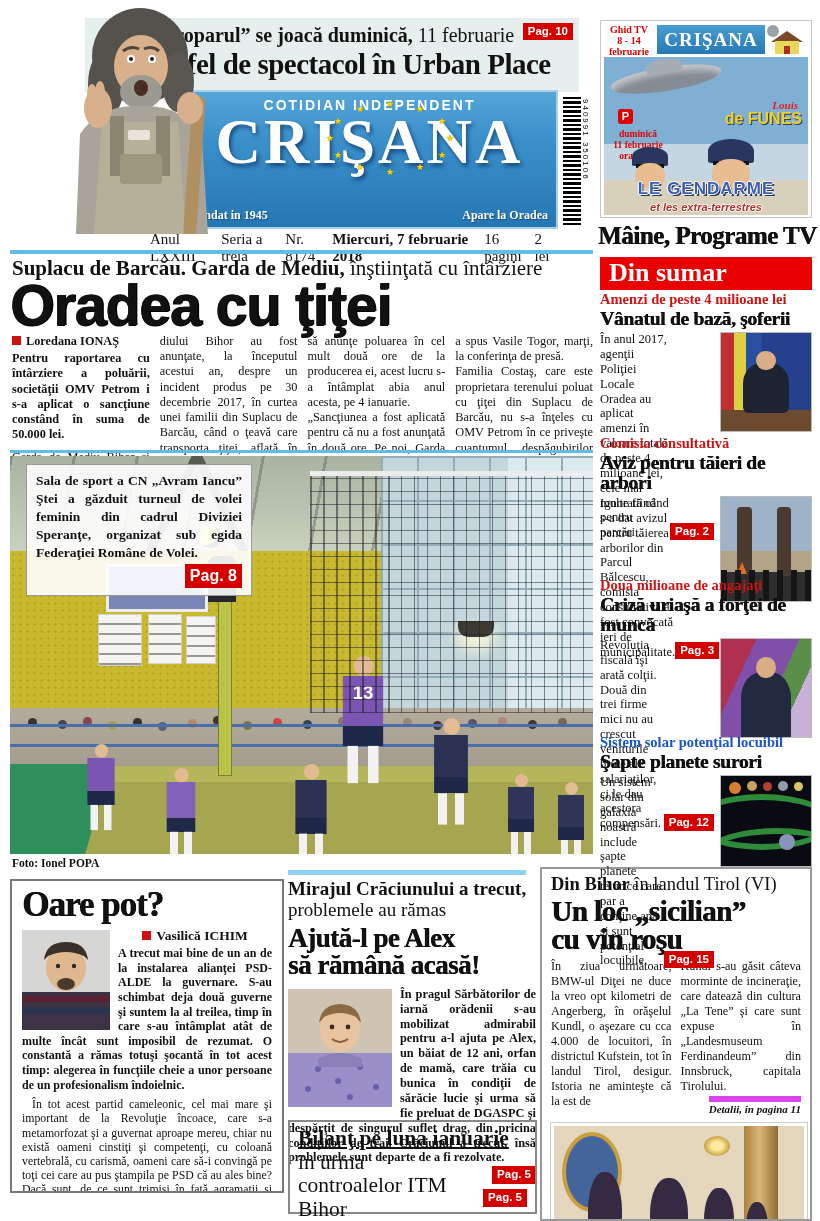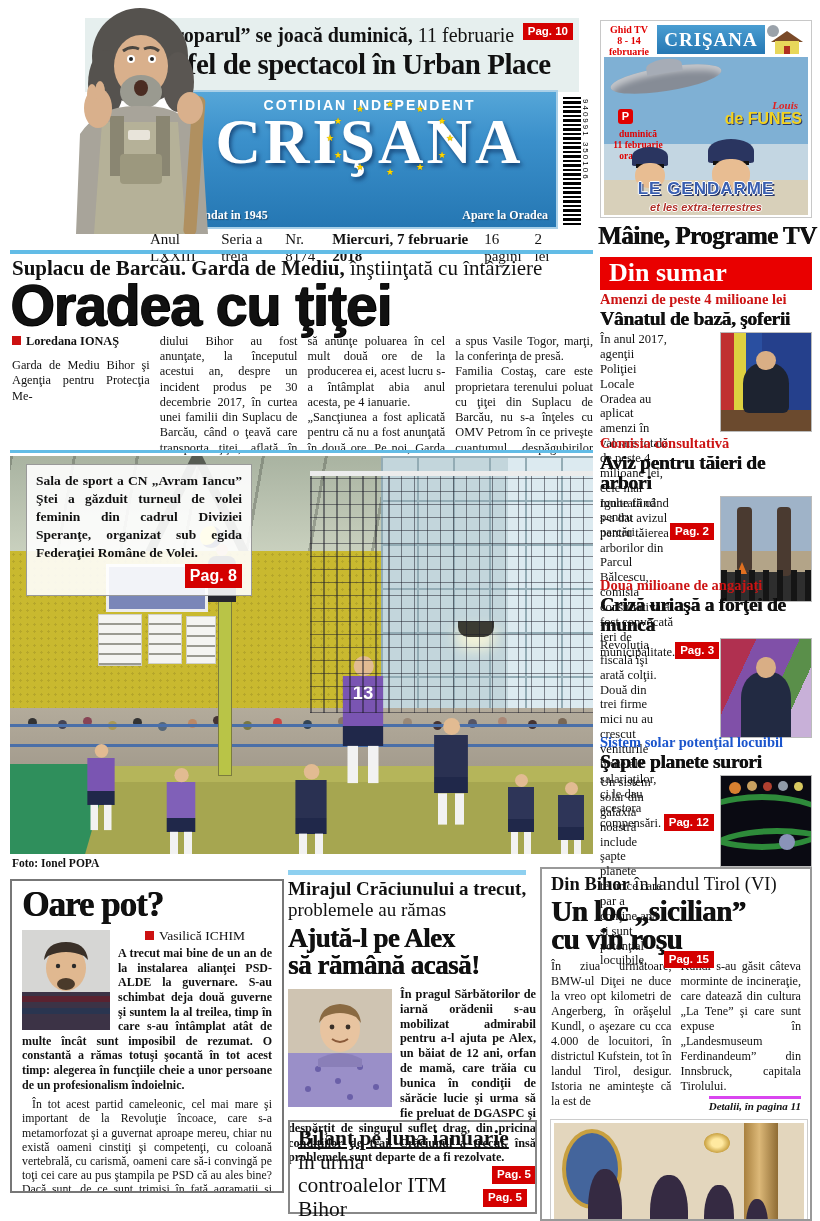--- a/index.html
+++ b/index.html
@@ -3,21 +3,21 @@
 <meta charset="utf-8">
 <style>
   html,body{margin:0;padding:0;background:#888;}
   .page{position:relative;width:820px;height:1221px;margin:0 auto;background:#fff;overflow:hidden;
         font-family:"Liberation Serif",serif;color:#111;}
   .abs{position:absolute;}
   .pag{display:inline-block;background:#d40000;color:#fff;font:bold 11.5px/1.5 "Liberation Sans",sans-serif;
        padding:0 5px;white-space:nowrap;}
   .sq{display:inline-block;width:9px;height:9px;background:#cc1111;margin-right:5px;}
   .cont{display:inline-block;text-align:right;font-style:italic;font-weight:bold;font-size:11px;
-        border-top:3px solid #d946ef;padding-top:1px;}
+        border-top:6px solid #d946ef;padding-top:1px;}
 
   
   .teaser{left:85px;top:18px;width:494px;height:74px;background:#e6efee;text-align:center;}
   .teaser-l1{font-size:20px;padding-top:6px;}
   .teaser-l1 b{font-weight:bold;}
   .teaser-l2{font-size:29px;font-weight:bold;letter-spacing:-0.5px;margin-top:1px;}
   .teaser .pag{position:absolute;top:5px;right:6px;}
 
   .masthead{left:181px;top:90px;width:377px;height:139px;box-sizing:border-box;
             background:linear-gradient(180deg,#55a6d8 0%,#3b90cb 35%,#2577b3 100%);
@@ -101,21 +101,21 @@
   .vbcap{position:absolute;left:16px;top:8px;width:206px;background:rgba(255,255,255,.9);border:1px solid #999;
      padding:7px 9px;font-weight:bold;font-size:13.5px;line-height:1.33;text-align:justify;z-index:10;}
   .vbcap .pag{float:right;margin-top:2px;font-size:16px;}
   .photo-credit{left:12px;top:857px;font-weight:bold;font-size:11.5px;}
 
   
   .opinion{left:10px;top:879px;width:274px;height:314px;box-sizing:border-box;border:2px solid #777;
      padding:4px 10px 6px;overflow:hidden;}
   .op-title{font-weight:bold;font-size:35px;letter-spacing:-1px;text-shadow:0.7px 0 0 #000;}
   .op-photo{float:left;width:88px;height:100px;margin:5px 8px 3px 0;}
-  .op-byline{font-weight:normal;font-size:13.5px;text-align:center;margin-top:3px;}
+  .op-byline{font-weight:bold;font-size:13.5px;text-align:center;margin-top:3px;}
   .op-lead{font-weight:bold;font-size:12px;line-height:1.22;text-align:justify;margin-top:2px;}
   .op-p{font-size:11.8px;line-height:1.2;text-align:justify;margin-top:5px;text-indent:10px;}
 
   
   .bluebar{left:288px;top:870px;width:238px;height:5px;background:#8ed0f0;}
   .alex{left:288px;top:879px;width:248px;}
   .alex-k1{font-weight:bold;font-size:19px;line-height:1.1;}
   .alex-k2{font-size:19px;line-height:1.1;}
   .alex-h{font-weight:bold;font-size:27px;line-height:1.02;letter-spacing:-0.5px;margin-top:4px;text-shadow:0.6px 0 0 #000;}
   .alex-body{margin-top:7px;font-weight:bold;font-size:12.3px;line-height:1.21;text-align:justify;}
@@ -279,20 +279,21 @@
     <span>16 pagini</span>
     <span>2 lei</span>
   </div>
   <div class="abs rule" style="left:10px;top:250px;width:583px;height:4px"></div>
 
   <div class="abs lead-kicker"><b>Suplacu de Barcău. Garda de Mediu,</b><span> înştiinţată cu întârziere</span></div>
   <div class="abs lead-headline">Oradea cu ţiţei</div>
   <div class="abs lead-cols">
     <div class="lcol">
       <div class="byline"><span class="sq"></span><span>Loredana IONAŞ</span></div>
+      <div class="leadp">Pentru raportarea cu întârziere a poluării, societăţii OMV Petrom i s-a aplicat o sancţiune constând în suma de 50.000 lei.</div>
       <div class="gap"></div>
       <div>Garda de Mediu Bihor şi Agenţia pentru Protecţia Me-</div>
     </div>
     <div class="lcol">
       <div>diului Bihor au fost anunţate, la începutul acestui an, despre un incident produs pe 30 decembrie 2017, în curtea unei familii din Suplacu de Barcău, când o ţeavă care transporta ţiţei, aflată în proprietatea OMV-Petrom, s-a rupt. Deşi Compania OMV Petrom trebuia, conform legii,</div>
     </div>
     <div class="lcol">
       <div>să anunţe poluarea în cel mult două ore de la producerea ei, acest lucru s-a întâmplat abia anul acesta, pe 4 ianuarie.</div>
       <div>„Sancţiunea a fost aplicată pentru că nu a fost anunţată în două ore. Pe noi, Garda de Mediu Bihor, ne interesează ca acest teren să fie ecologizat”,</div>
     </div>

